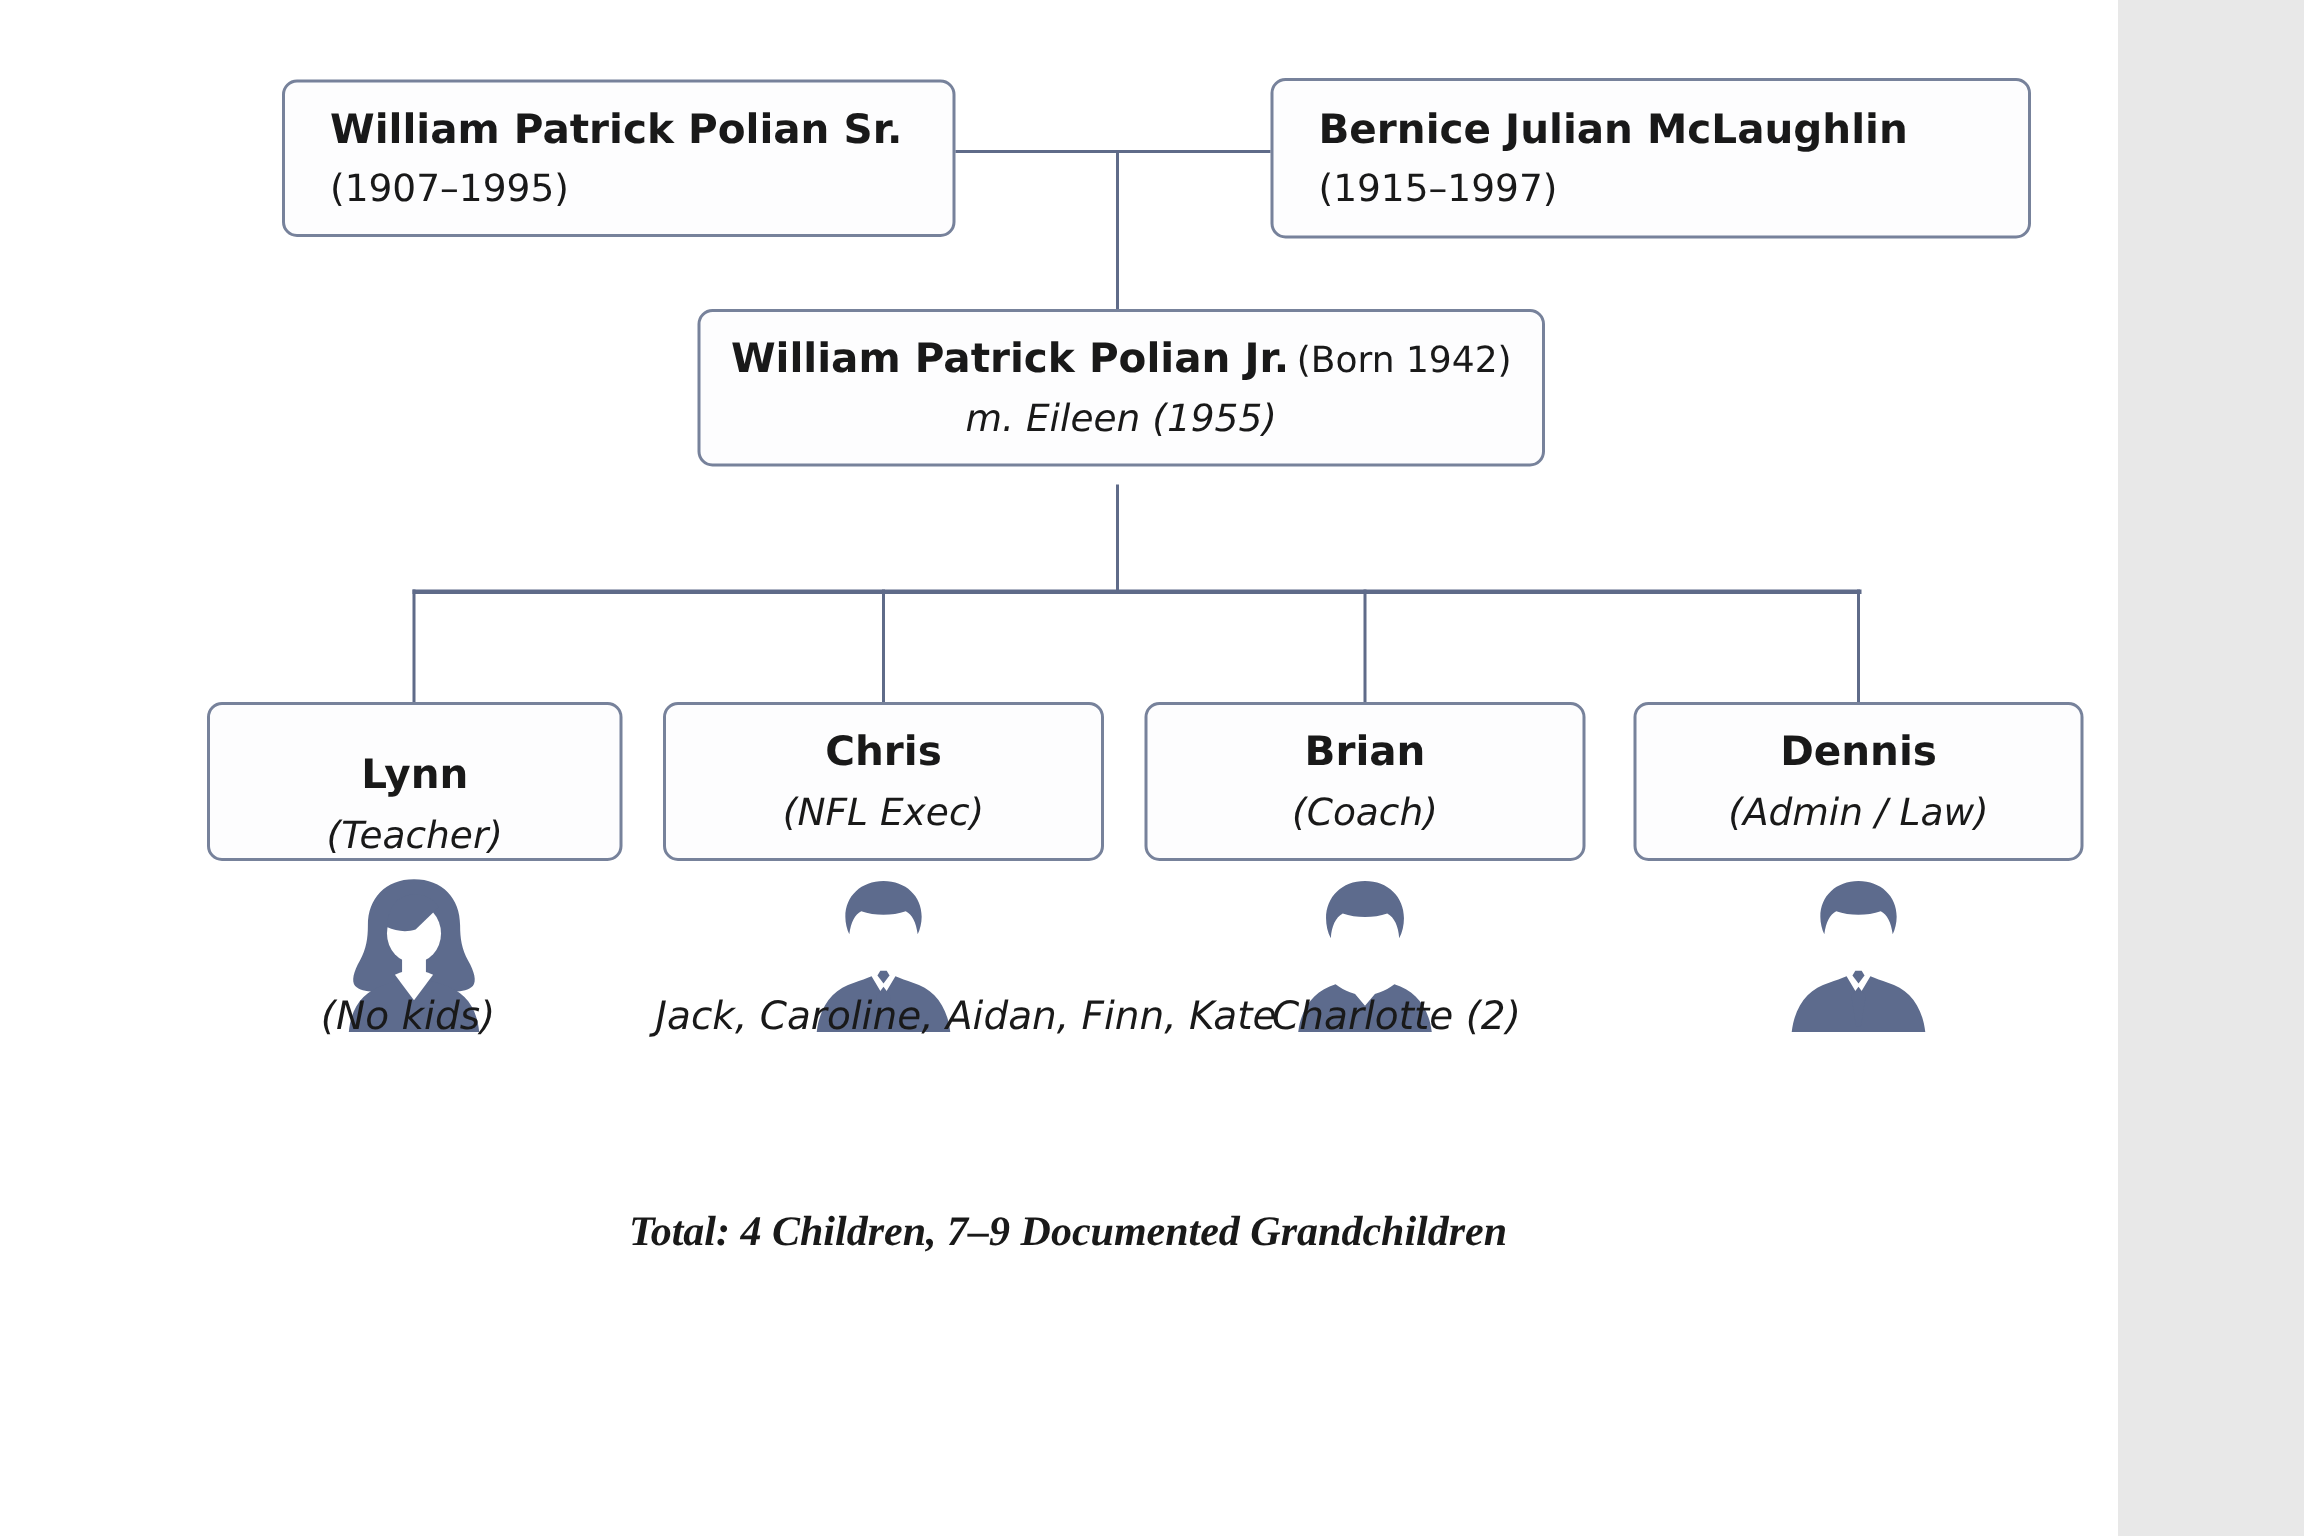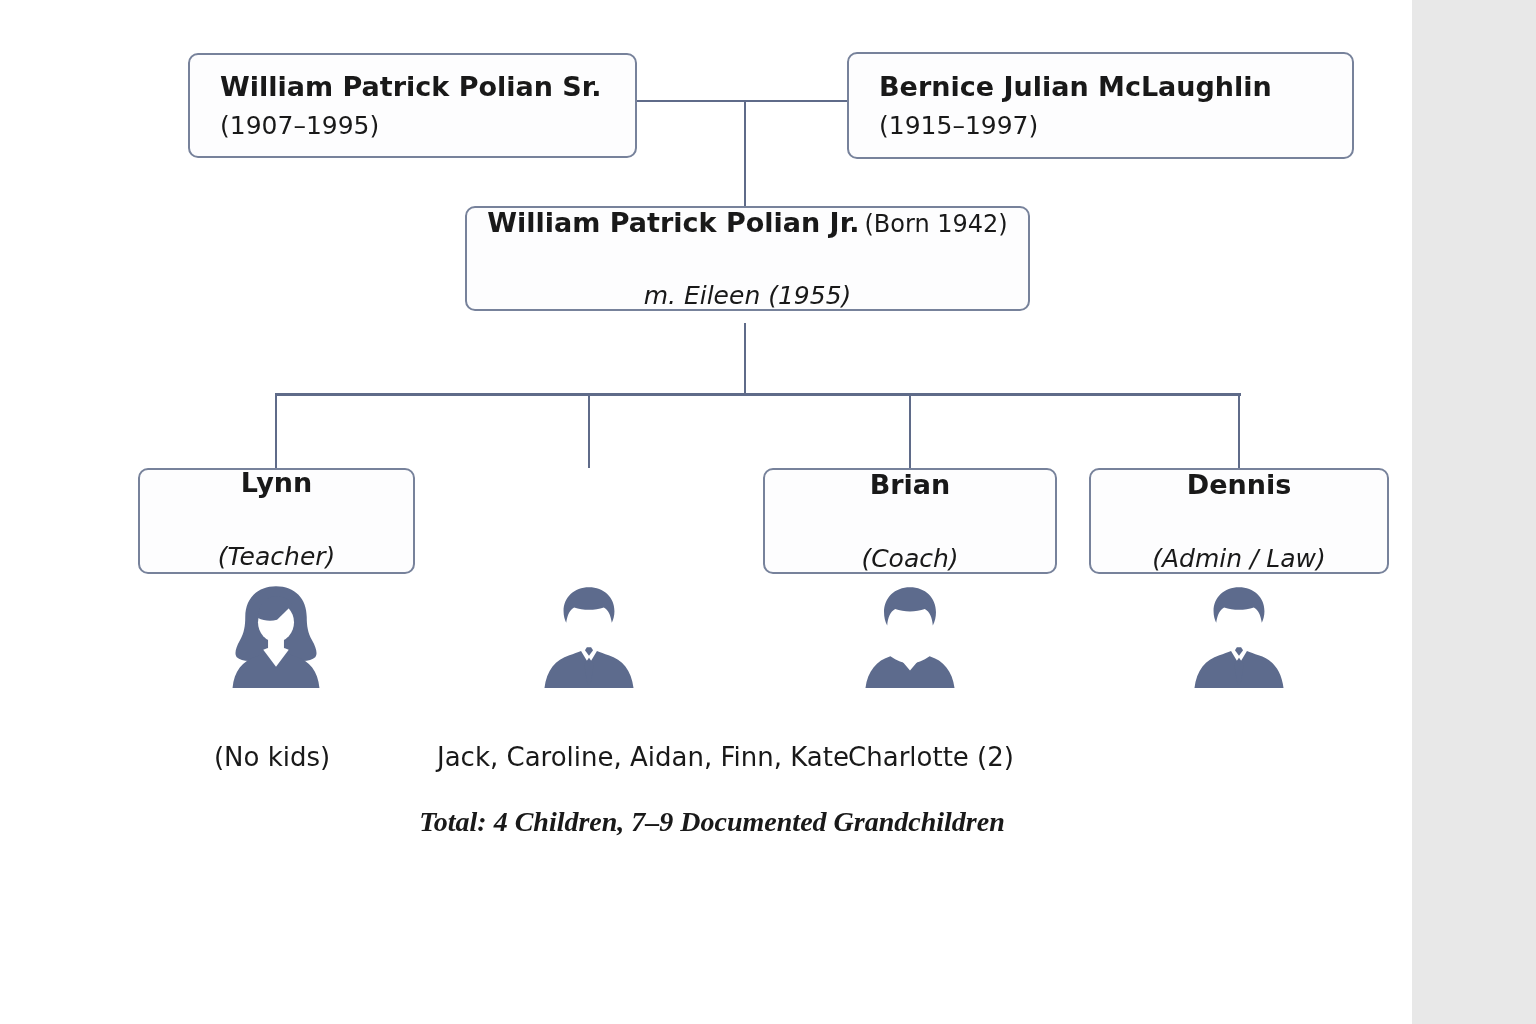--- a/index.html
+++ b/index.html
@@ -30,21 +30,21 @@
     background:var(--boxfill);
     display:flex;flex-direction:column;justify-content:center;
     row-gap:7px;
   }
   .box.left-align{align-items:flex-start;padding-left:30px;padding-right:10px;}
   .box.center-align{align-items:center;text-align:center;}
   .box-name{
     font-size:27px;font-weight:600;line-height:1.25;white-space:nowrap;
   }
   .box-sub{font-size:25px;font-weight:400;line-height:1.25;white-space:nowrap;}
-  .italic{font-style:italic;margin-top:34px;}
+  .italic{font-style:italic;}
   .born{font-size:24px;font-weight:400;}
   
   .gp1{left:188px;top:53px;width:449px;height:105px;}
   .gp2{left:847px;top:52px;width:507px;height:107px;}
   .parent{left:465px;top:206px;width:565px;height:105px;}
   .c0{left:138px;top:468px;width:277px;height:106px;justify-content:flex-end;}
   .c1{left:442px;top:468px;width:294px;height:106px;}
   .c2{left:763px;top:468px;width:294px;height:106px;}
   .c3{left:1089px;top:468px;width:300px;height:106px;}
   
@@ -60,22 +60,22 @@
   
   .person-icon{position:absolute;width:106px;height:106px;top:582px;}
   .pi0{left:223px;}
   .pi1{left:536px;}
   .pi2{left:857px;}
   .pi3{left:1186px;}
   .ic{fill:var(--icon-c);}
   .wh{fill:#ffffff;}
   
   .caption{
-    position:absolute;top:739px;height:36px;
-    font-size:26px;text-align:center;
+    position:absolute;top:660px;height:36px;
+    font-size:26px;font-style:italic;text-align:center;
     white-space:nowrap;line-height:36px;
   }
   .cap0{left:122px;width:300px;}
   .cap1{left:437px;width:400px;}
   .cap2{left:781px;width:300px;}
   .cap3{left:1085px;width:300px;}
   
   .summary{
     position:absolute;left:212px;top:806px;width:1000px;
     font-size:28px;font-weight:700;font-style:italic;
@@ -110,20 +110,24 @@
       <span class="box-name">William Patrick Polian Jr.</span>
       <span class="born">(Born 1942)</span>
     </div>
     <div class="box-sub italic">m. Eileen (1955)</div>
   </div>
 
   <div class="box center-align c0">
     <div class="box-name">Lynn</div>
     <div class="box-sub italic">(Teacher)</div>
   </div>
+  <div class="box center-align c1">
+    <div class="box-name">Chris</div>
+    <div class="box-sub italic">(NFL Exec)</div>
+  </div>
   <div class="box center-align c2">
     <div class="box-name">Brian</div>
     <div class="box-sub italic">(Coach)</div>
   </div>
   <div class="box center-align c3">
     <div class="box-name">Dennis</div>
     <div class="box-sub italic">(Admin / Law)</div>
   </div>
 
   <svg class="person-icon pi0" viewBox="0 0 100 100">

